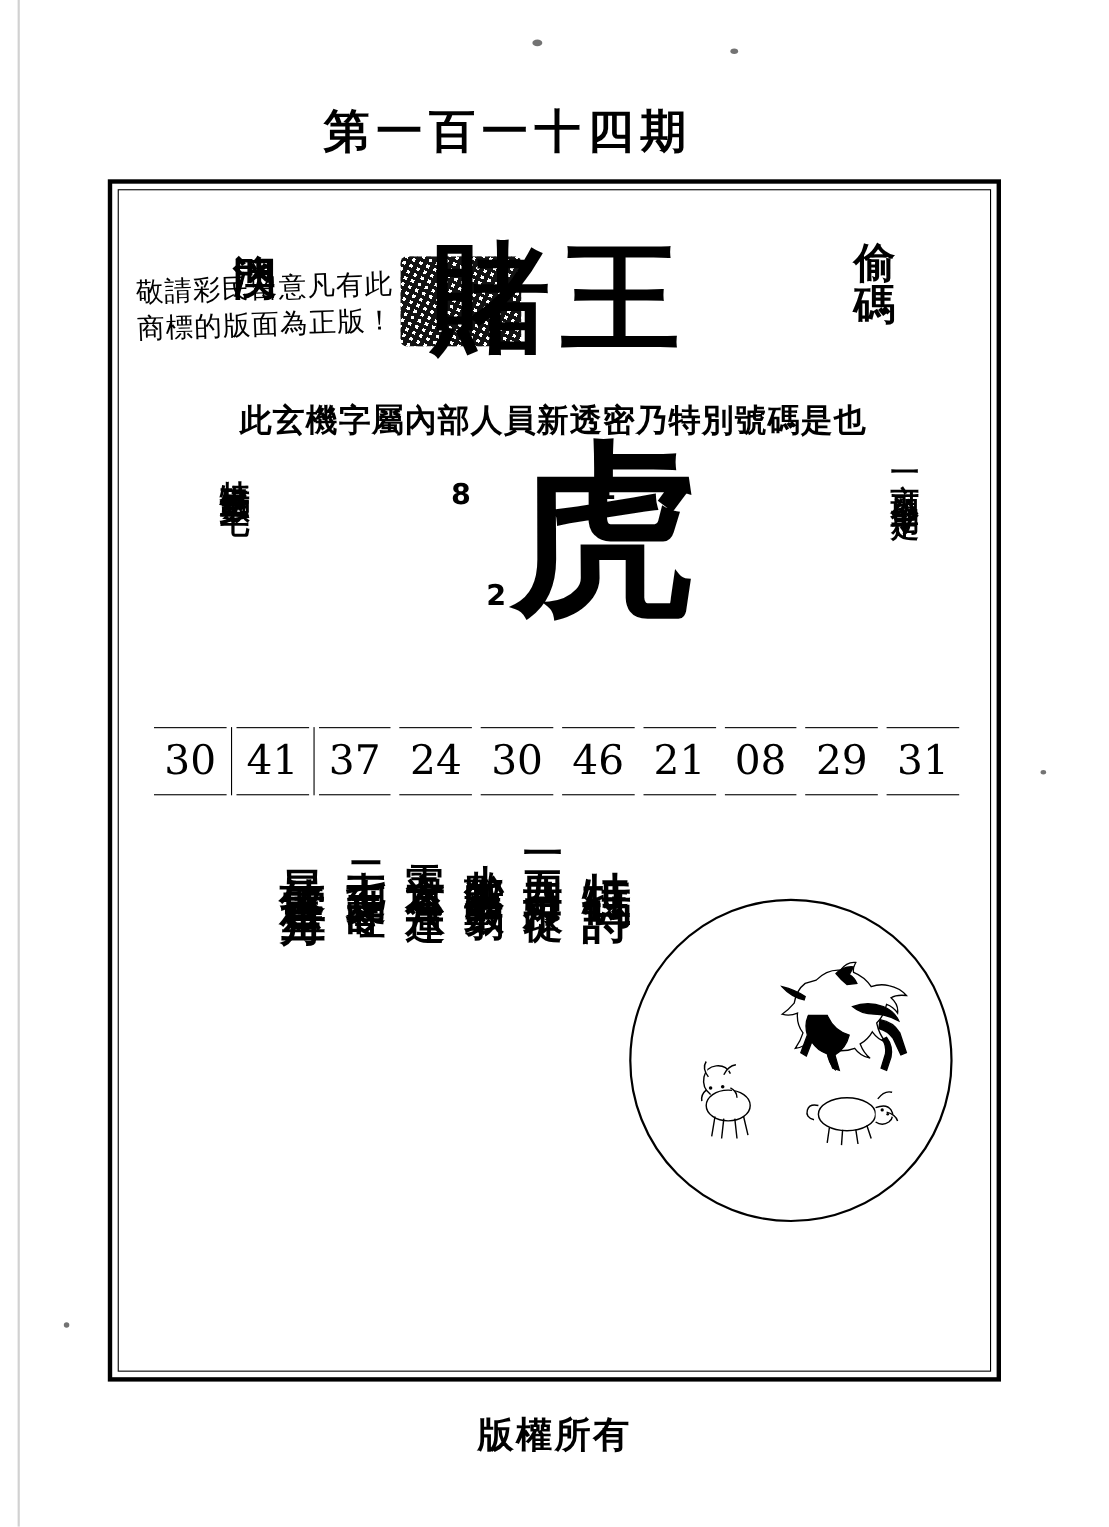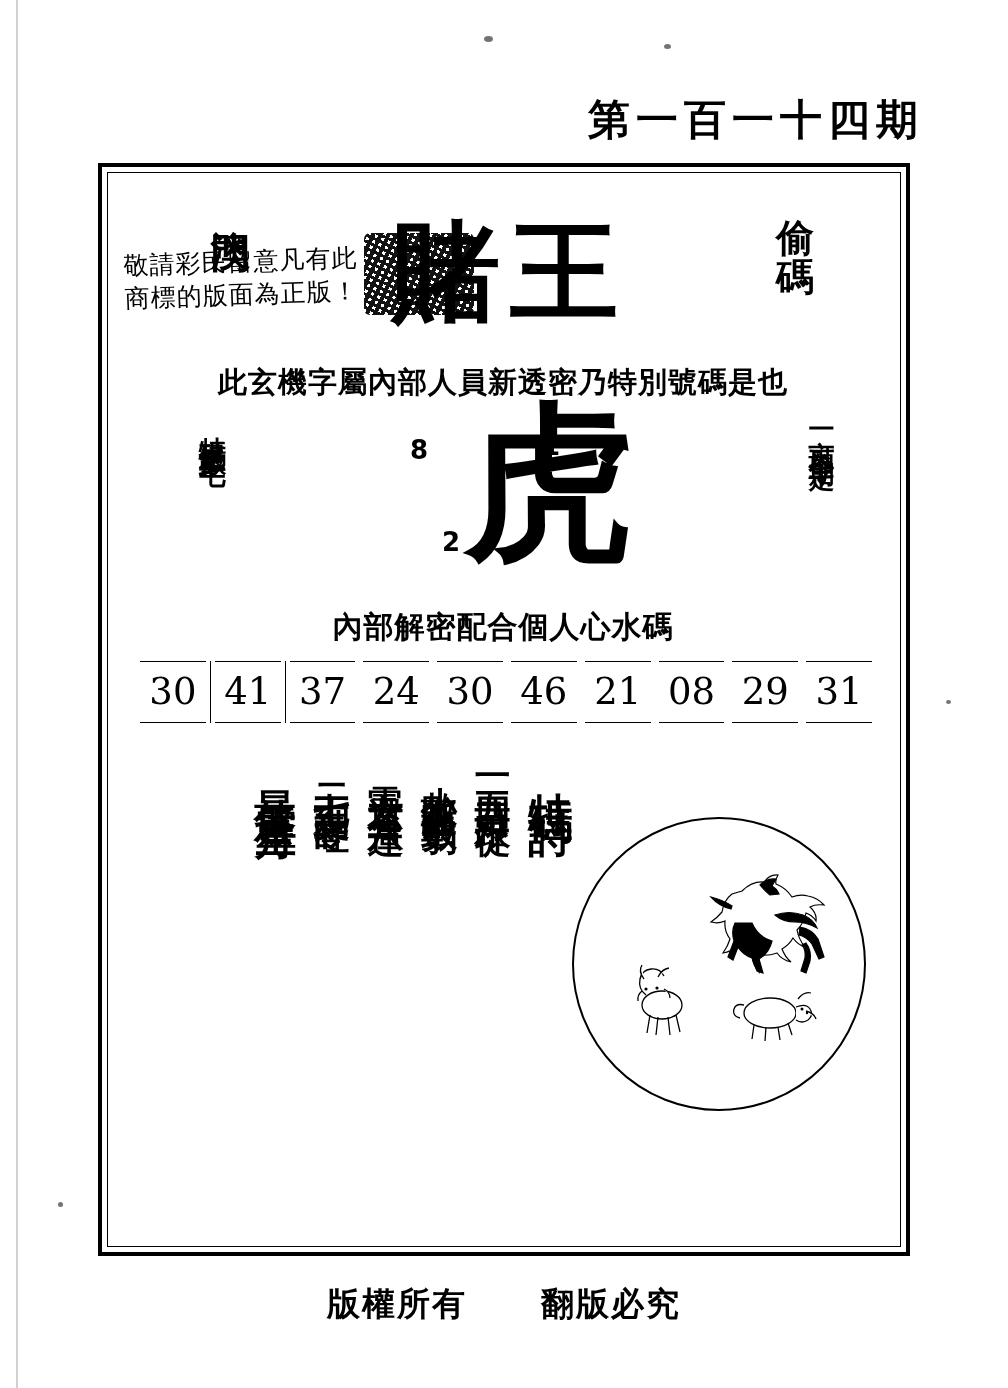--- a/index.html
+++ b/index.html
@@ -20,21 +20,21 @@
     position: absolute;
     inset: 0;
   }
 
   
   .issue-title {
     position: absolute;
     top: 92px;
     left: 0;
     width: 924px;
-    text-align: right;
+    text-align: center;
     font-size: 42px;
     font-weight: bold;
     letter-spacing: 6px;
     font-family: "DejaVu Serif", "Liberation Serif", serif;
   }
 
   
   .frame {
     position: absolute;
     left: 98px;
@@ -352,21 +352,20 @@
 
     <div class="right-vert">一六可望今期走</div>
 
     <div class="zodiac-wrap">
       <span class="mini mini-8">8</span>
       <span class="mini mini-1">1</span>
       <span class="mini mini-2">2</span>
       <div class="zodiac">虎</div>
     </div>
 
-    <div class="sub-slogan">內部解密配合個人心水碼</div>
 
     <div class="numbers">
       <div class="num-cell">30</div>
       <div class="num-cell boxed">41</div>
       <div class="num-cell">37</div>
       <div class="num-cell">24</div>
       <div class="num-cell">30</div>
       <div class="num-cell">46</div>
       <div class="num-cell">21</div>
       <div class="num-cell">08</div>
@@ -419,16 +418,15 @@
           <circle cx="228" cy="190" r="1.5"></circle>
           <circle cx="233" cy="194" r="1.2"></circle>
         </g>
       </svg>
     </div>
 
   </div>
 
   <div class="footer">
     <span>版權所有</span>
-    <span>翻版必究</span>
   </div>
 
 </div>
 
 </body></html>

